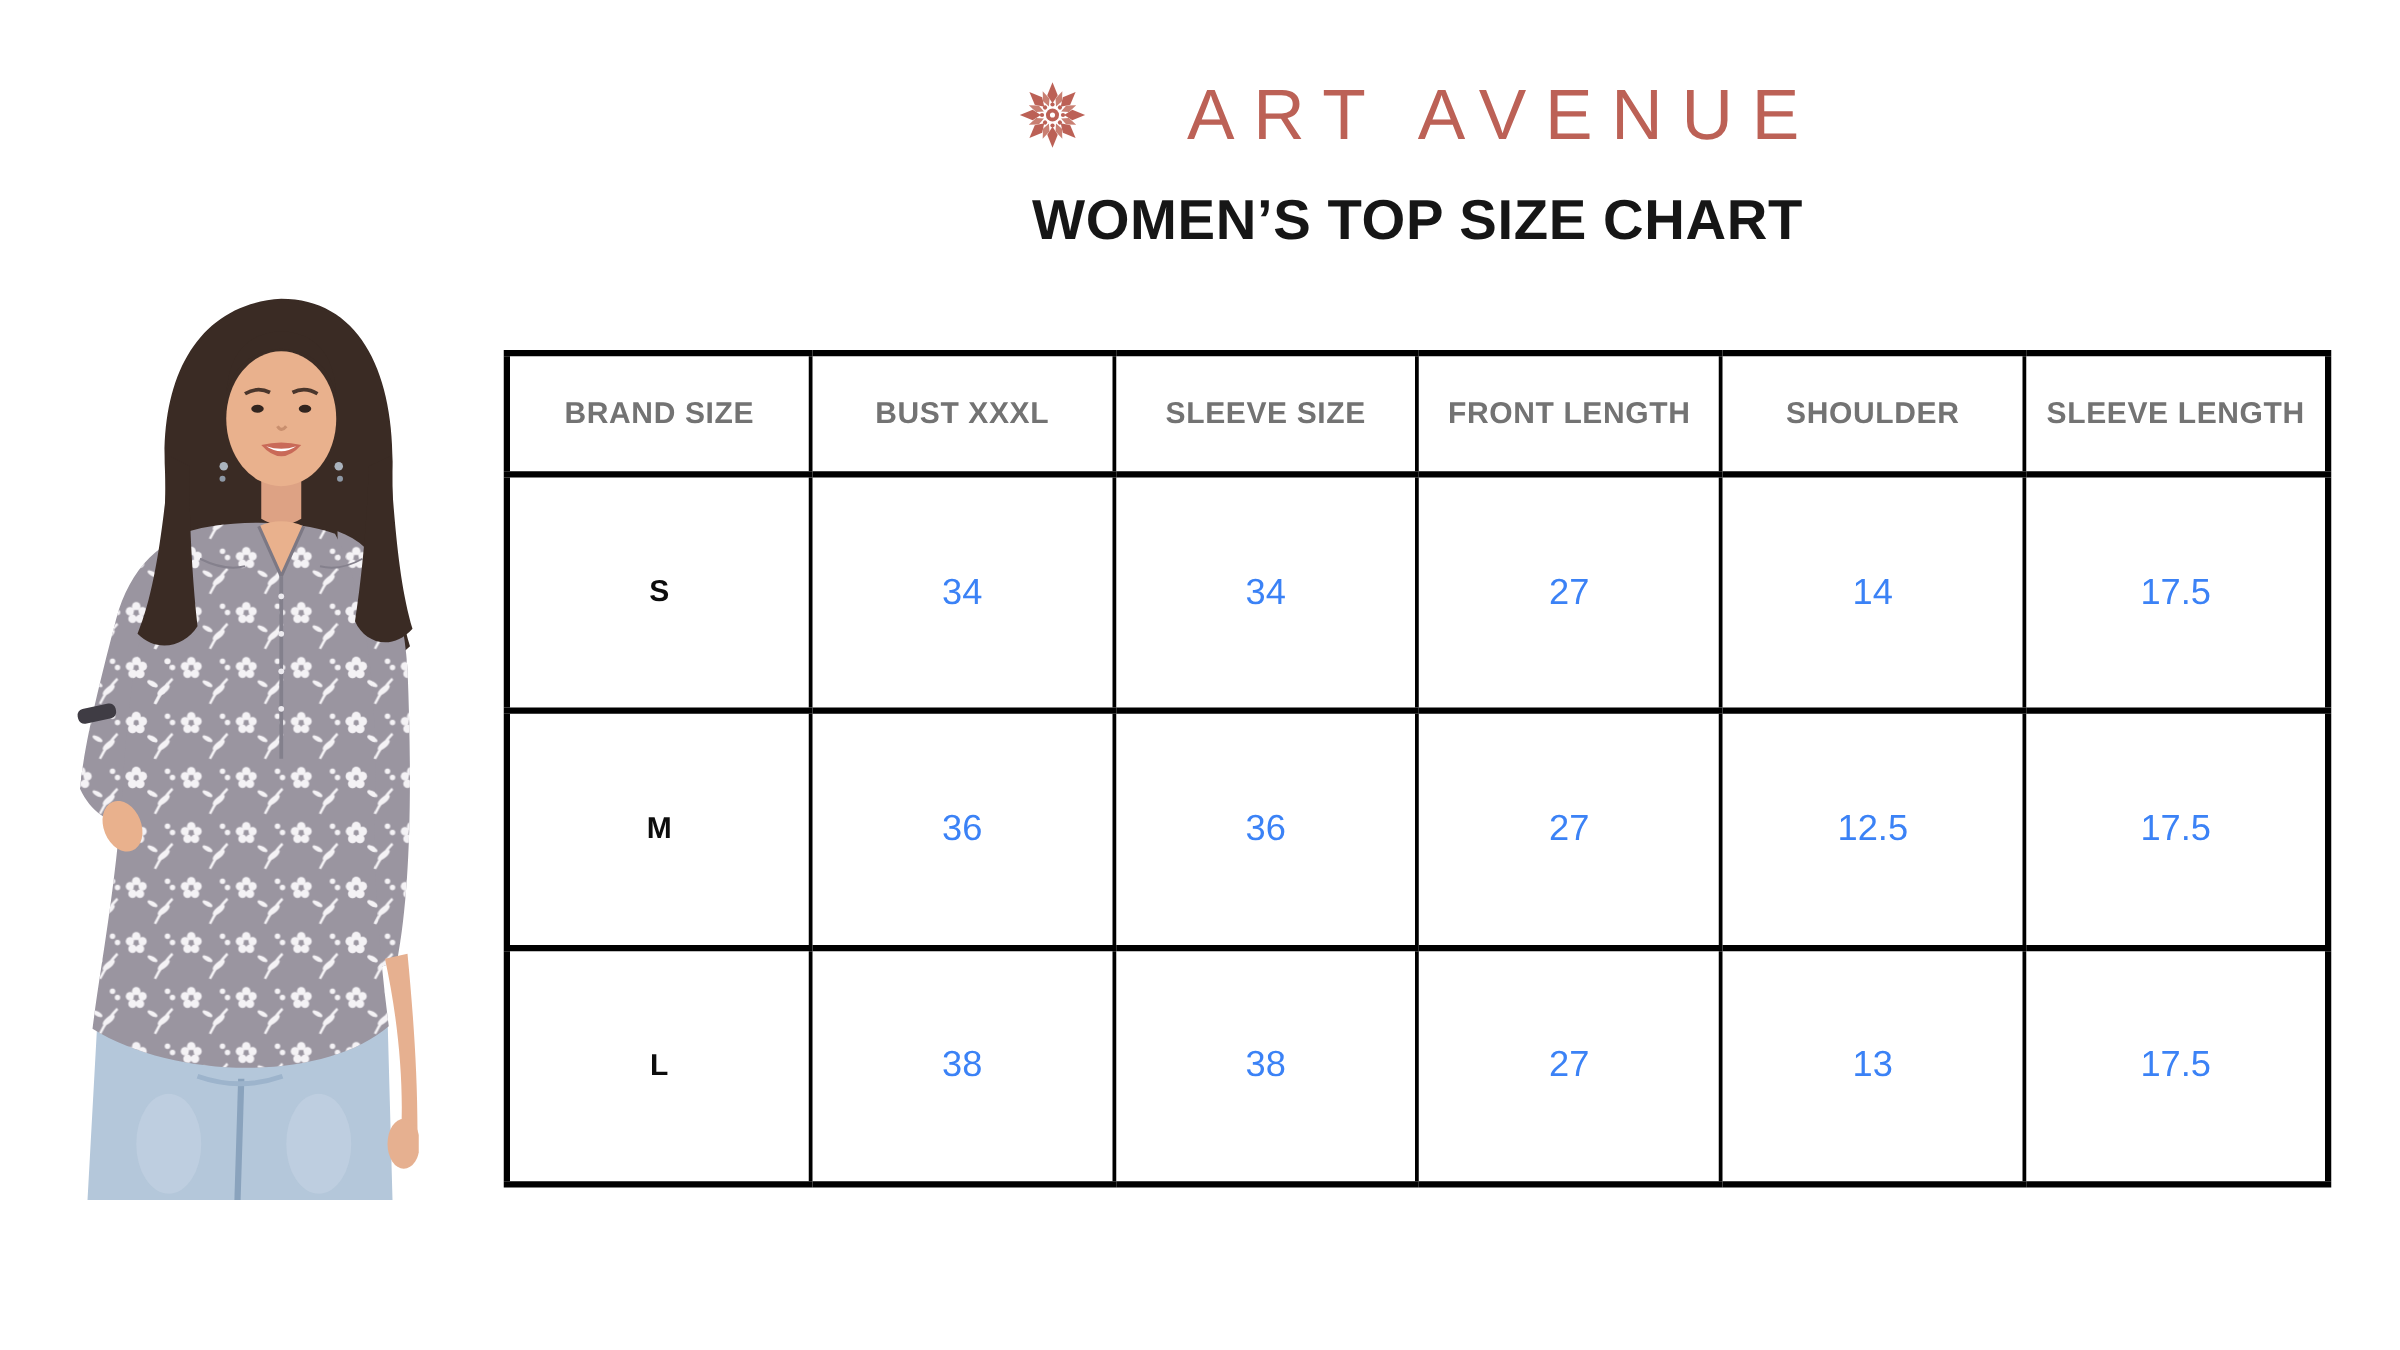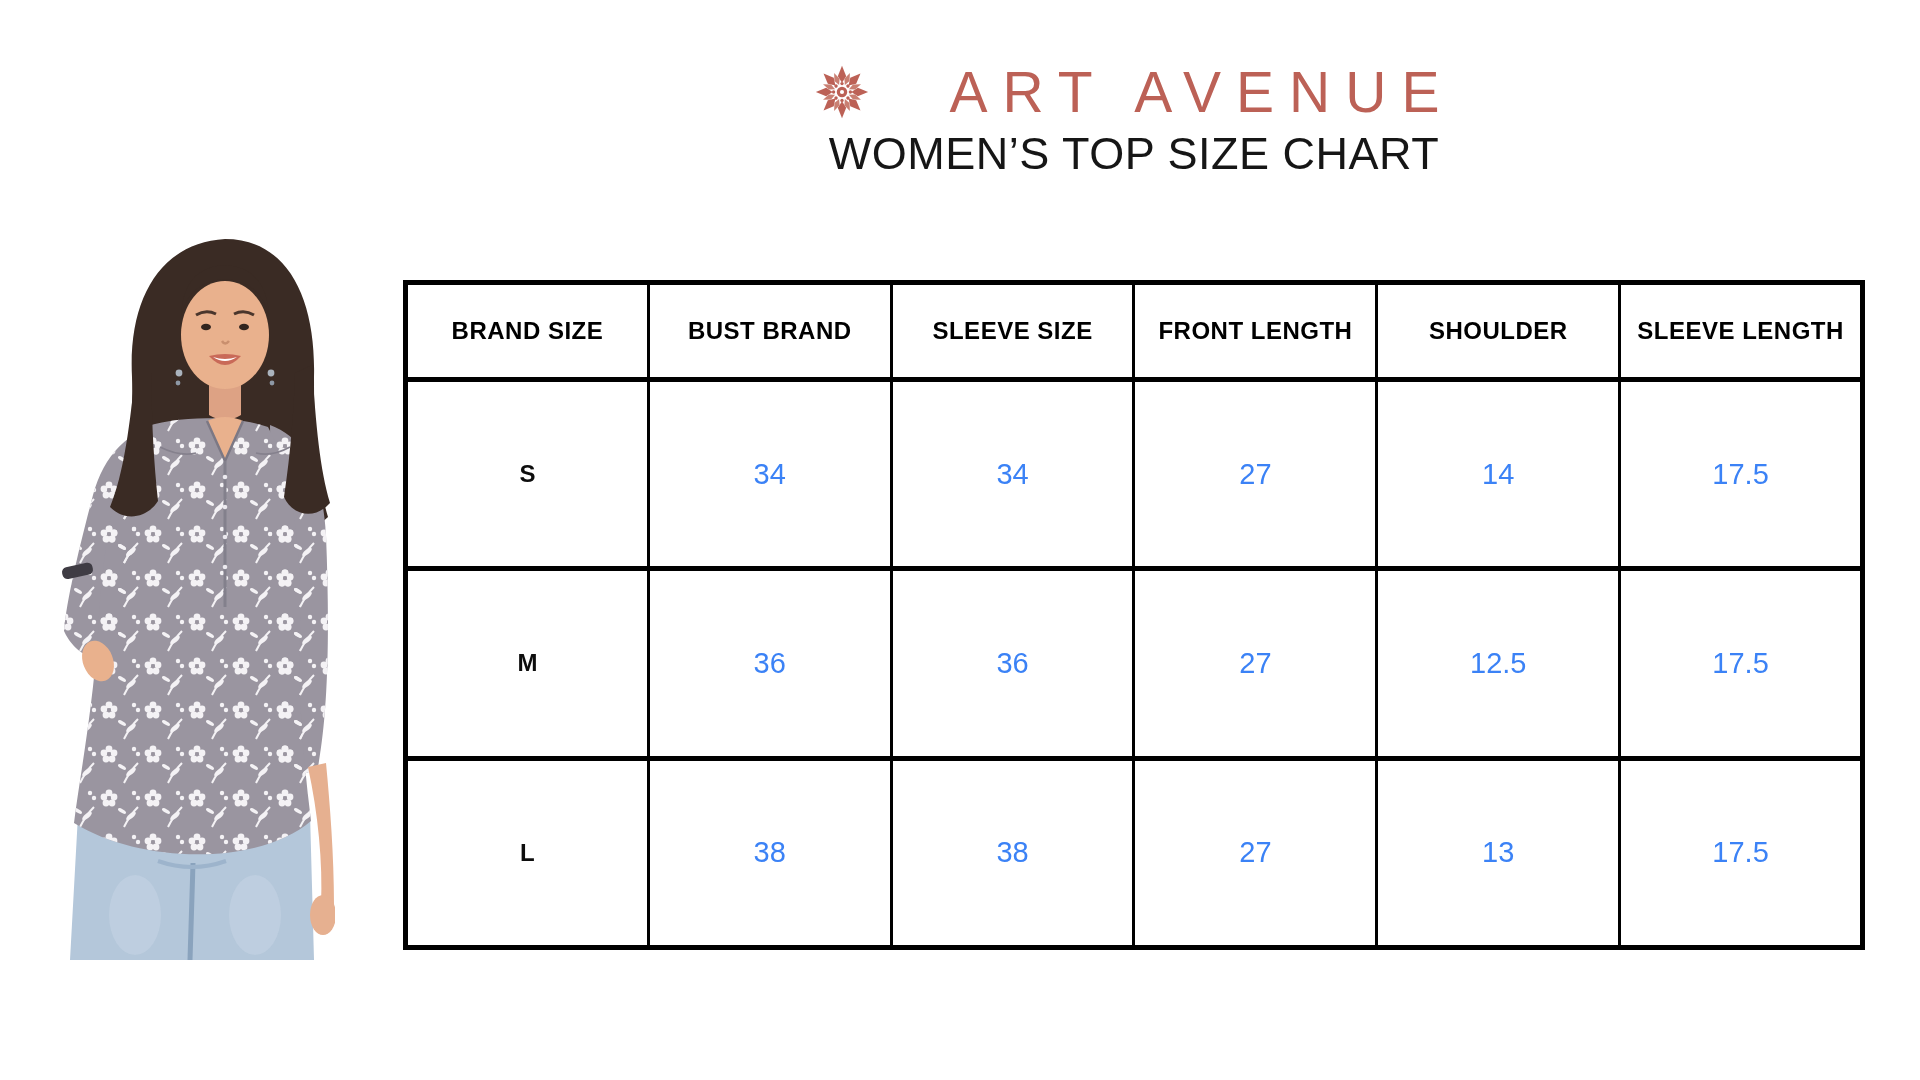--- a/index.html
+++ b/index.html
@@ -13,33 +13,33 @@
     position:absolute;left:403px;top:56px;width:1462px;
     display:flex;flex-direction:column;align-items:center;
   }
   .logo-row{display:flex;align-items:center;gap:74px;height:72px;}
   .logo-row svg{display:block;}
   .brand-name{
     font-size:57px;font-weight:200;letter-spacing:15px;line-height:1;
     color:#bc6156;white-space:nowrap;padding-left:6px;
   }
   .page-title{
-    font-size:45px;font-weight:400;color:#161616;
+    margin-top:22px;font-size:45px;font-weight:700;color:#161616;
     letter-spacing:0.5px;white-space:nowrap;
   }
 
   
   table.size-chart{
     position:absolute;left:403px;top:280px;width:1462px;height:670px;
     border-collapse:collapse;table-layout:fixed;background:#fff;
     border:5px solid #000;
   }
   .size-chart th,.size-chart td{
     border:3px solid #000;border-top-width:5px;border-bottom-width:5px;
-    text-align:center;vertical-align:middle;padding:0;color:#000000;
+    text-align:center;vertical-align:middle;padding:0;color:#737373;
   }
   .size-chart thead tr{height:97px;}
   .size-chart tbody tr{height:95px;}
   .size-chart th{font-size:24px;font-weight:700;letter-spacing:0.5px;}
   .size-chart td{font-size:29px;font-weight:400;color:#3b82f6;}
   .size-chart td.size-cell{font-weight:700;font-size:24px;color:#0d0d0d;}
 
   
   .model-photo{position:absolute;left:10px;top:215px;width:325px;height:745px;}
 </style>
@@ -170,21 +170,21 @@
     </svg>
     <div class="brand-name">ART AVENUE</div>
   </div>
   <div class="page-title">WOMEN’S TOP SIZE CHART</div>
 </div>
 
 <table class="size-chart">
   <thead>
     <tr>
       <th>BRAND SIZE</th>
-      <th>BUST BRAND</th>
+      <th>BUST XXXL</th>
       <th>SLEEVE SIZE</th>
       <th>FRONT LENGTH</th>
       <th>SHOULDER</th>
       <th>SLEEVE LENGTH</th>
     </tr>
   </thead>
   <tbody>
     <tr>
       <td class="size-cell">S</td>
       <td>34</td>

